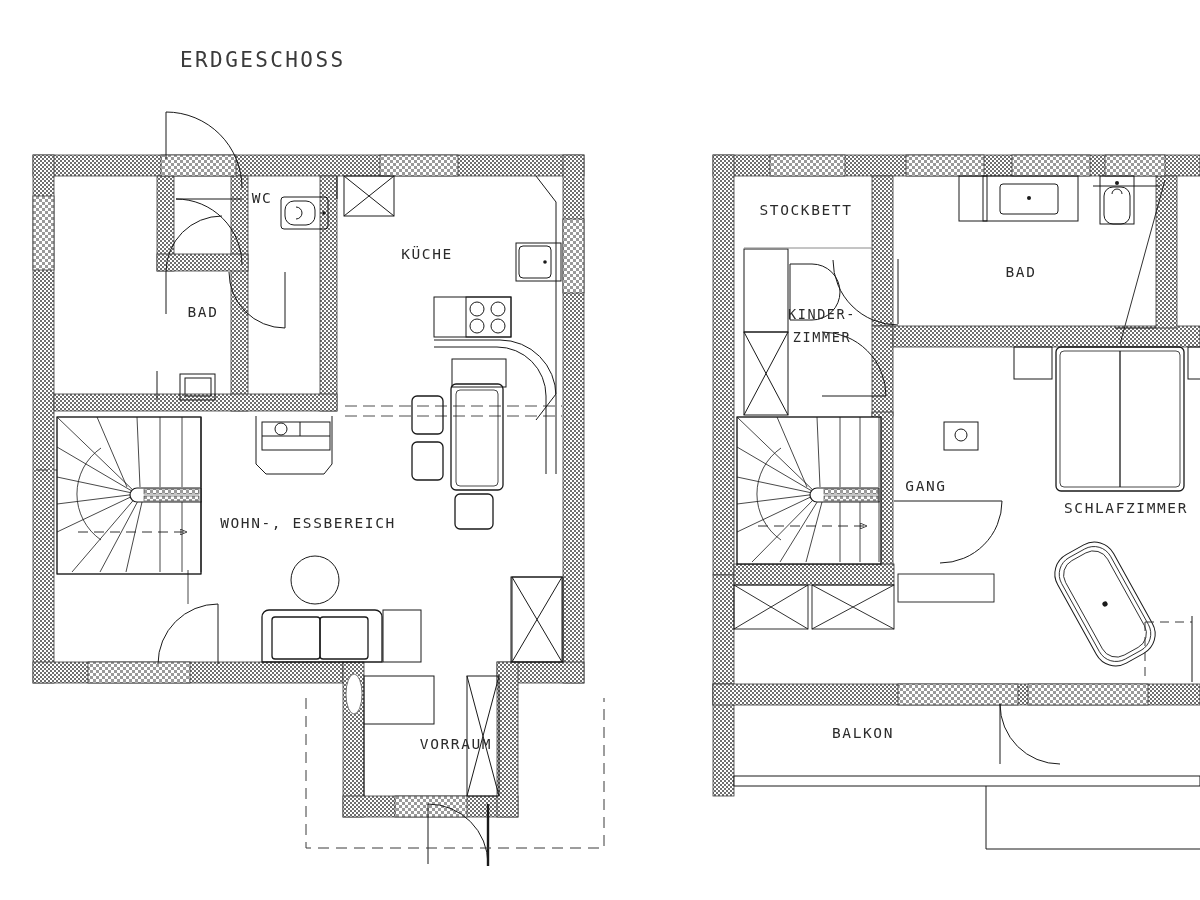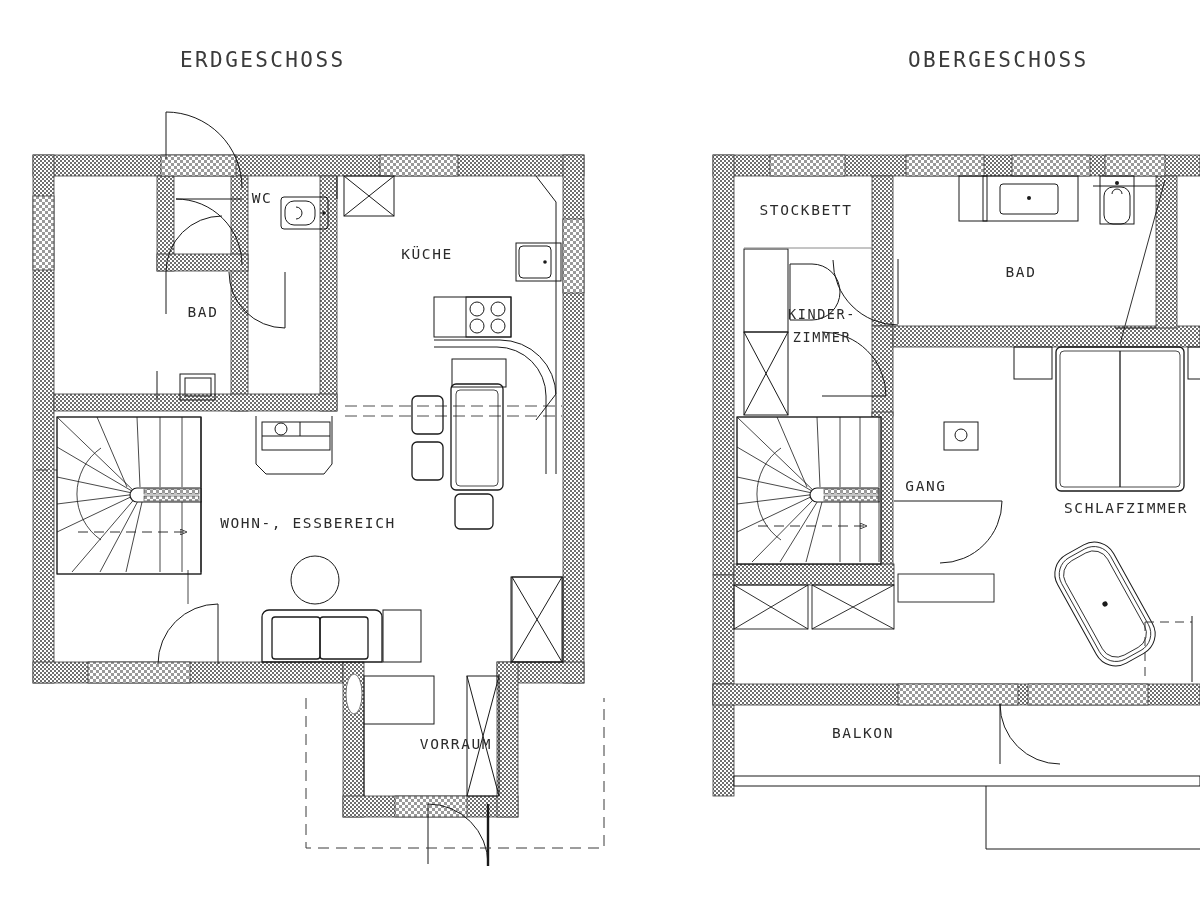--- a/index.html
+++ b/index.html
@@ -47,21 +47,20 @@
   }
   .room-label.small { font-size: 13.5px; }
 </style>
 </head>
 <body>
 
 <div id="sheet">
 
   <div class="plan-title" id="title-eg">ERDGESCHOSS</div>
 
-  <div class="plan-title" id="title-og">OBERGESCHOSS</div>
 
   <svg class="floor" id="drawing" viewBox="0 0 1200 900">
     <defs>
 
       <pattern id="wallhatch" width="4" height="4" patternUnits="userSpaceOnUse">
         <rect width="4" height="4" fill="#ffffff"></rect>
         <rect width="2" height="2" x="0" y="0" fill="#6e6e6e"></rect>
         <rect width="2" height="2" x="2" y="2" fill="#6e6e6e"></rect>
       </pattern>
 

